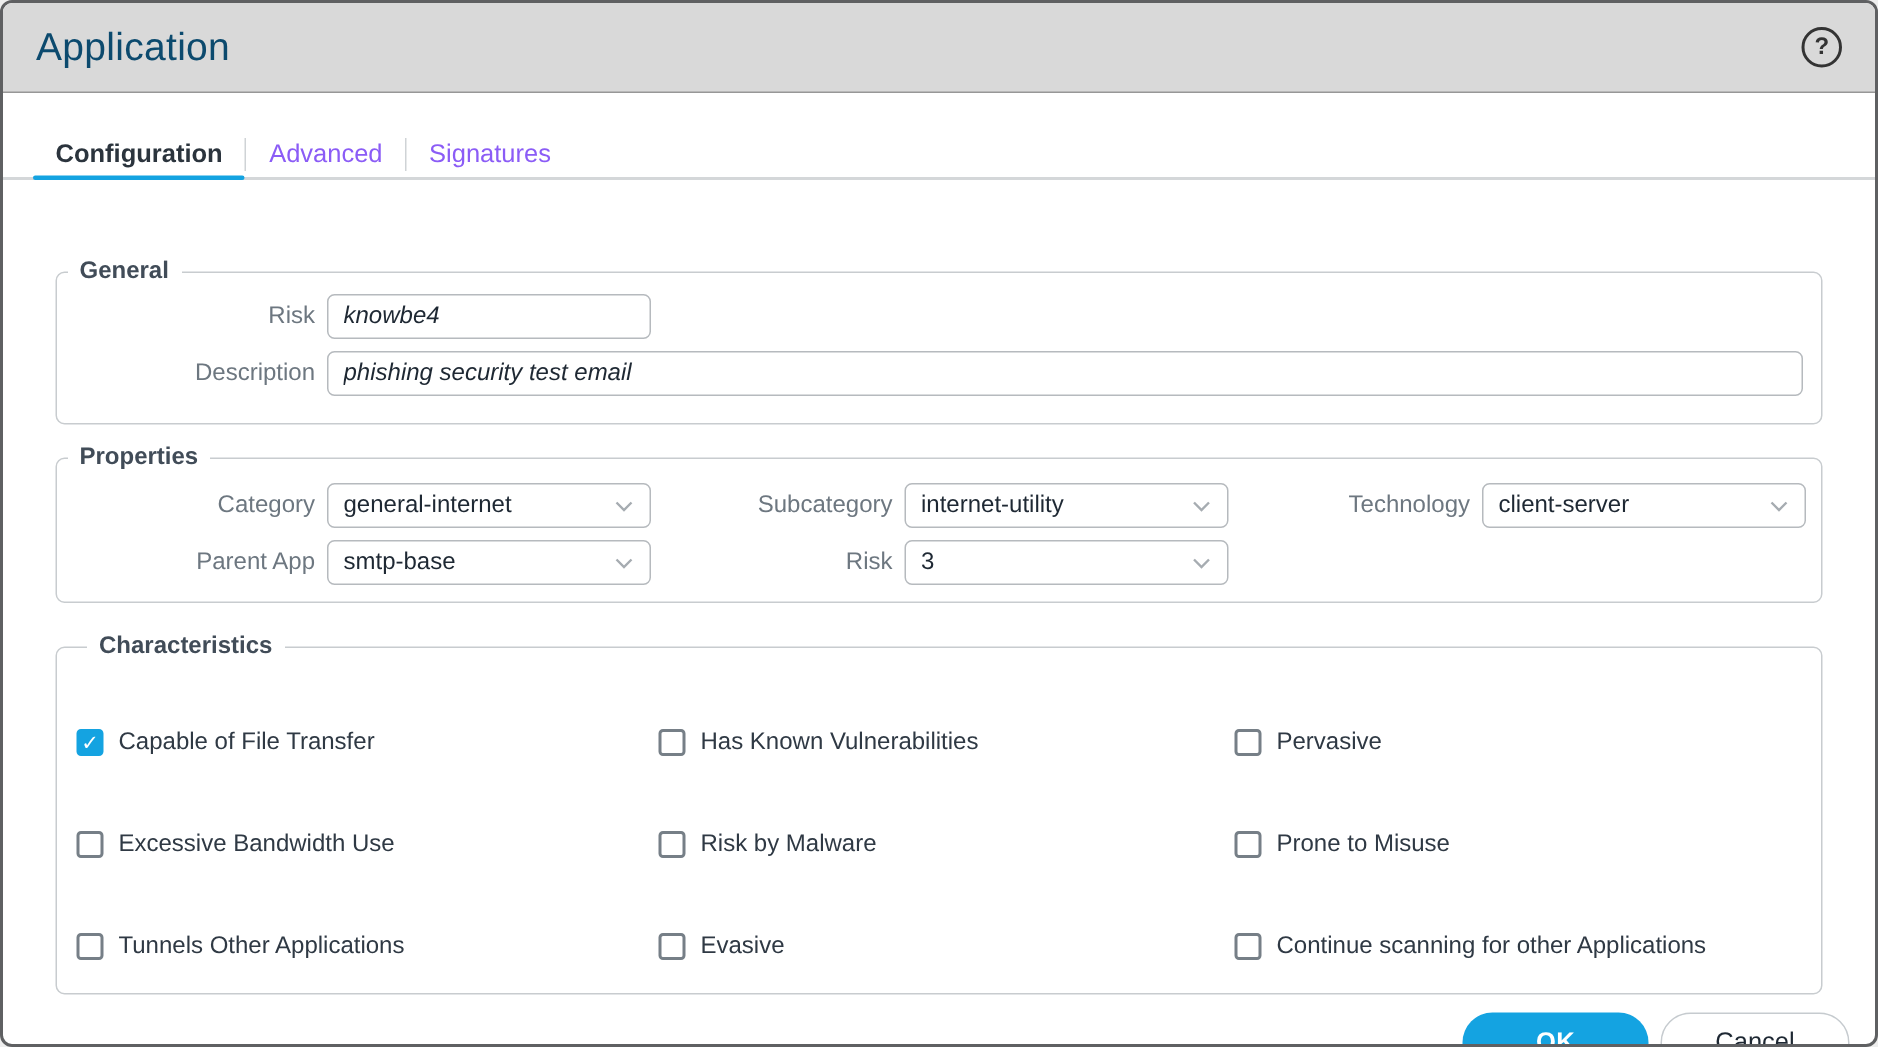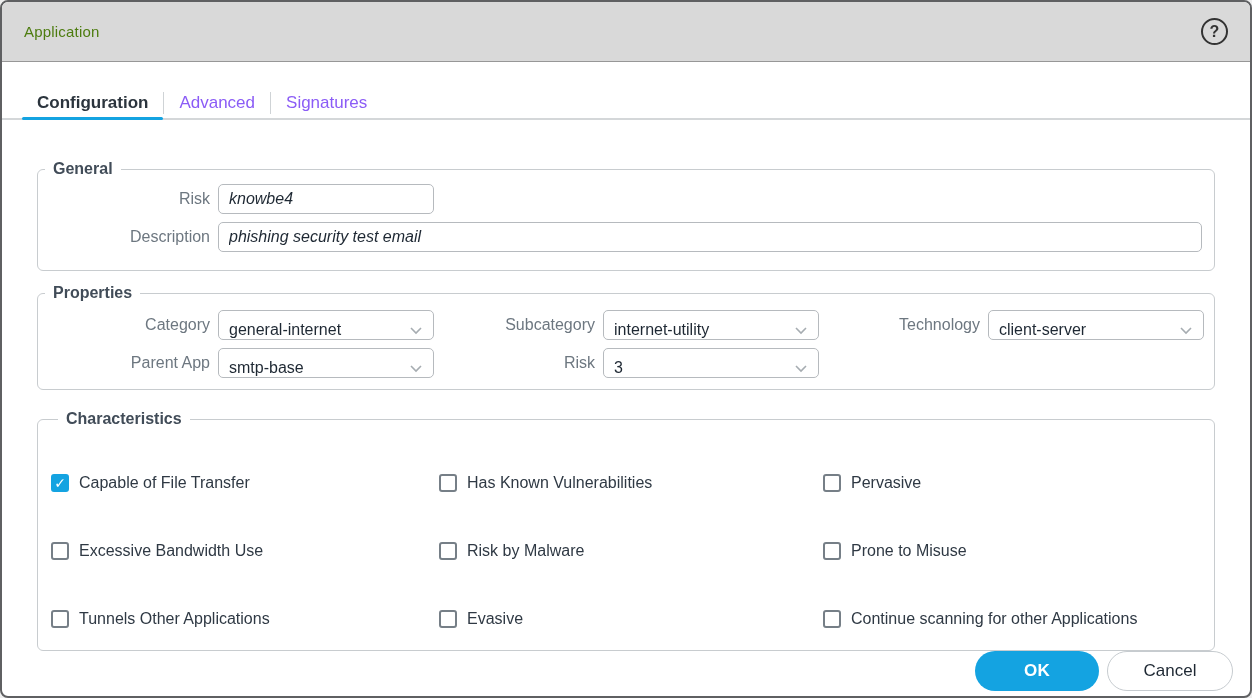--- a/index.html
+++ b/index.html
@@ -18,21 +18,21 @@
   }
   
   .header {
     height: 60px; flex: 0 0 60px;
     background: #d9d9d9;
     border-bottom: 1px solid #979797;
     display: flex; align-items: center;
     padding: 0 22px;
   }
   .header-title {
-    font-size: 15px; color: #4d7c0f; letter-spacing: 0.2px;
+    font-size: 26px; color: #0c4a6e; letter-spacing: 0.2px;
   }
   .help-btn {
     margin-left: auto;
     width: 27px; height: 27px;
     border: 2px solid #333; border-radius: 50%;
     color: #333; font-size: 16px; font-weight: bold;
     display: flex; align-items: center; justify-content: center;
     cursor: pointer; background: transparent;
   }
   
@@ -51,21 +51,21 @@
   }
   .tab.active { color: #2b343d; font-weight: bold; }
   .tab.active::after {
     content: ""; position: absolute; left: 0; right: 0; bottom: -2px;
     height: 3px; background: #14a3e1; border-radius: 2px;
   }
   .tab-sep {
     width: 1px; background: #cfd3d6; align-self: center; height: 22px;
   }
   
-  .content { padding: 0 35px; flex: 1; }
+  .content { padding: 12px 35px; flex: 1; }
   fieldset {
     border: 1px solid #c8cccf;
     border-radius: 6px;
   }
   legend {
     margin-left: 7px; padding: 0 8px;
     font-size: 16px; font-weight: bold; color: #414c58;
   }
   .fs-general { margin-top: 40px; padding: 6px 0 18px 0; }
   .fs-properties { margin-top: 13px; padding: 8px 0 11px 0; }
@@ -84,21 +84,21 @@
   .stretch { width: auto; margin-right: 12px; }
 
   .props-grid {
     display: grid;
     grid-template-columns: 172px 216px 153px 216px 153px 216px;
     column-gap: 8px; row-gap: 8px; align-items: center;
   }
   .select {
     height: 30px; width: 216px;
     border: 1px solid #b6babe; border-radius: 5px;
-    display: flex; align-items: flex-end;
+    display: flex; align-items: center;
     padding: 0 8px 0 10px;
     font-size: 16px; color: #1e2833;
     cursor: pointer; background: #fff;
   }
   .select .val { flex: 1; overflow: hidden; white-space: nowrap; }
   .chev { flex: 0 0 18px; height: 18px; display: flex; align-items: center; justify-content: center; }
 
   .chars-grid { display: grid; grid-template-columns: 388px 384px 1fr; }
   .char-item { display: flex; align-items: center; height: 34px; cursor: pointer; margin-top: 34px; }
   .checkbox {

